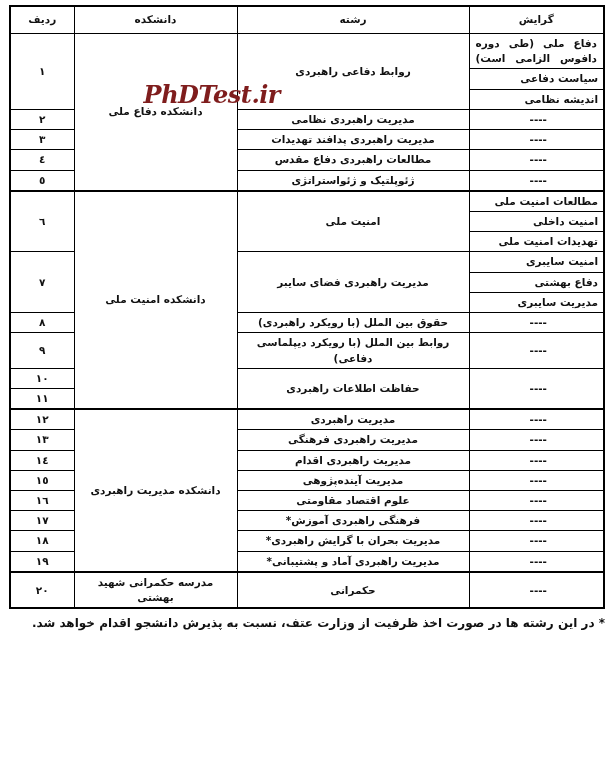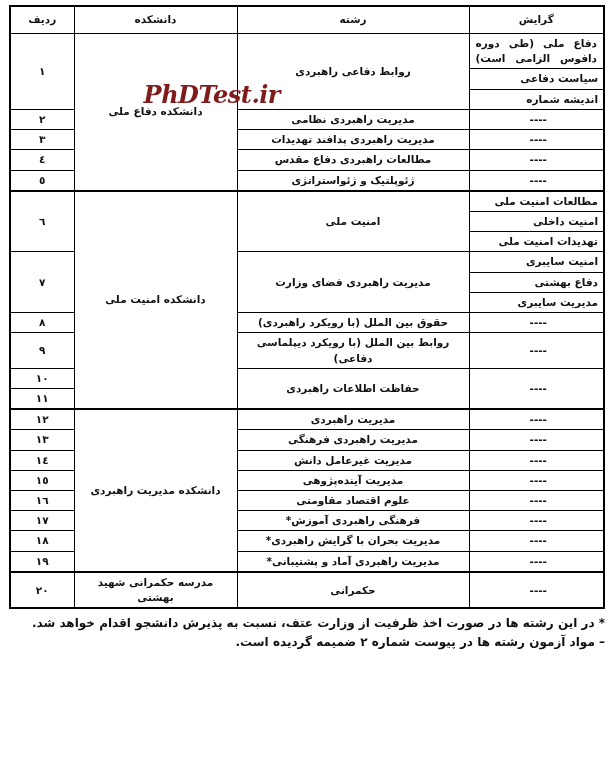--- a/index.html
+++ b/index.html
@@ -168,21 +168,21 @@
         <tr>
           <td class="gerayesh justify">دفاع ملی (طی دوره دافوس الزامی است)</td>
           <td class="rishteh" rowspan="3">روابط دفاعی راهبردی</td>
           <td class="daneshkadeh" rowspan="7">دانشکده دفاع ملی</td>
           <td class="radif" rowspan="3">١</td>
         </tr>
         <tr>
           <td class="gerayesh">سیاست دفاعی</td>
         </tr>
         <tr>
-          <td class="gerayesh">اندیشه شماره</td>
+          <td class="gerayesh">اندیشه نظامی</td>
         </tr>
         <tr>
           <td class="gerayesh dash"><span>----</span></td>
           <td class="rishteh" rowspan="1">مدیریت راهبردی نظامی</td>
           <td class="radif" rowspan="1">٢</td>
         </tr>
         <tr>
           <td class="gerayesh dash"><span>----</span></td>
           <td class="rishteh" rowspan="1">مدیریت راهبردی پدافند تهدیدات</td>
           <td class="radif" rowspan="1">٣</td>
@@ -204,21 +204,21 @@
           <td class="radif" rowspan="3">٦</td>
         </tr>
         <tr>
           <td class="gerayesh">امنیت داخلی</td>
         </tr>
         <tr>
           <td class="gerayesh">تهدیدات امنیت ملی</td>
         </tr>
         <tr>
           <td class="gerayesh">امنیت سایبری</td>
-          <td class="rishteh" rowspan="3">مدیریت راهبردی فضای وزارت</td>
+          <td class="rishteh" rowspan="3">مدیریت راهبردی فضای سایبر</td>
           <td class="radif" rowspan="3">٧</td>
         </tr>
         <tr>
           <td class="gerayesh">دفاع بهشتی</td>
         </tr>
         <tr>
           <td class="gerayesh">مدیریت سایبری</td>
         </tr>
         <tr>
           <td class="gerayesh dash"><span>----</span></td>
@@ -244,21 +244,21 @@
           <td class="daneshkadeh" rowspan="8">دانشکده مدیریت راهبردی</td>
           <td class="radif" rowspan="1">١٢</td>
         </tr>
         <tr>
           <td class="gerayesh dash"><span>----</span></td>
           <td class="rishteh" rowspan="1">مدیریت راهبردی فرهنگی</td>
           <td class="radif" rowspan="1">١٣</td>
         </tr>
         <tr>
           <td class="gerayesh dash"><span>----</span></td>
-          <td class="rishteh" rowspan="1">مدیریت غیرعامل دانش</td>
+          <td class="rishteh" rowspan="1">مدیریت راهبردی اقدام</td>
           <td class="radif" rowspan="1">١٤</td>
         </tr>
         <tr>
           <td class="gerayesh dash"><span>----</span></td>
           <td class="rishteh" rowspan="1">مدیریت آینده‌پژوهی</td>
           <td class="radif" rowspan="1">١٥</td>
         </tr>
         <tr>
           <td class="gerayesh dash"><span>----</span></td>
           <td class="rishteh" rowspan="1">علوم اقتصاد مقاومتی</td>
@@ -283,16 +283,15 @@
           <td class="gerayesh dash"><span>----</span></td>
           <td class="rishteh" rowspan="1">حکمرانی</td>
           <td class="daneshkadeh" rowspan="1">مدرسه حکمرانی شهید بهشتی</td>
           <td class="radif" rowspan="1">٢٠</td>
         </tr>
       </tbody>
   </table>
 
   <div class="notes" id="notes-container">
       <div class="note">* در این رشته ها در صورت اخذ ظرفیت از وزارت عتف، نسبت به پذیرش دانشجو اقدام خواهد شد.</div>
-      <div class="note">– مواد آزمون رشته ها در پیوست شماره ٢ ضمیمه گردیده است.</div>
     </div>
 
 </div>
 
 </body></html>

